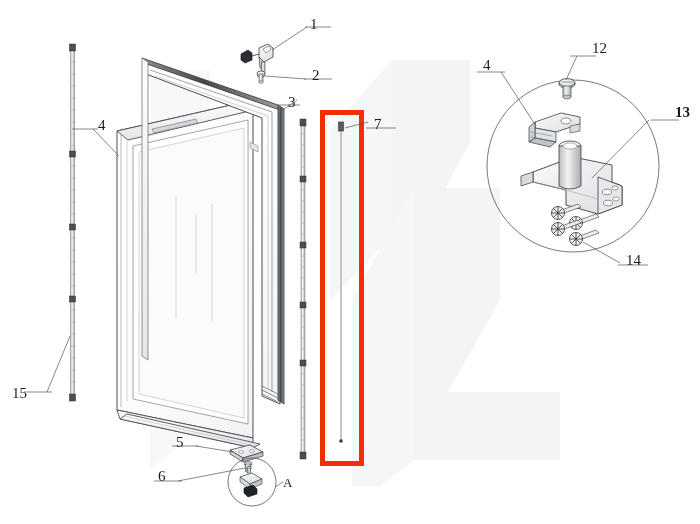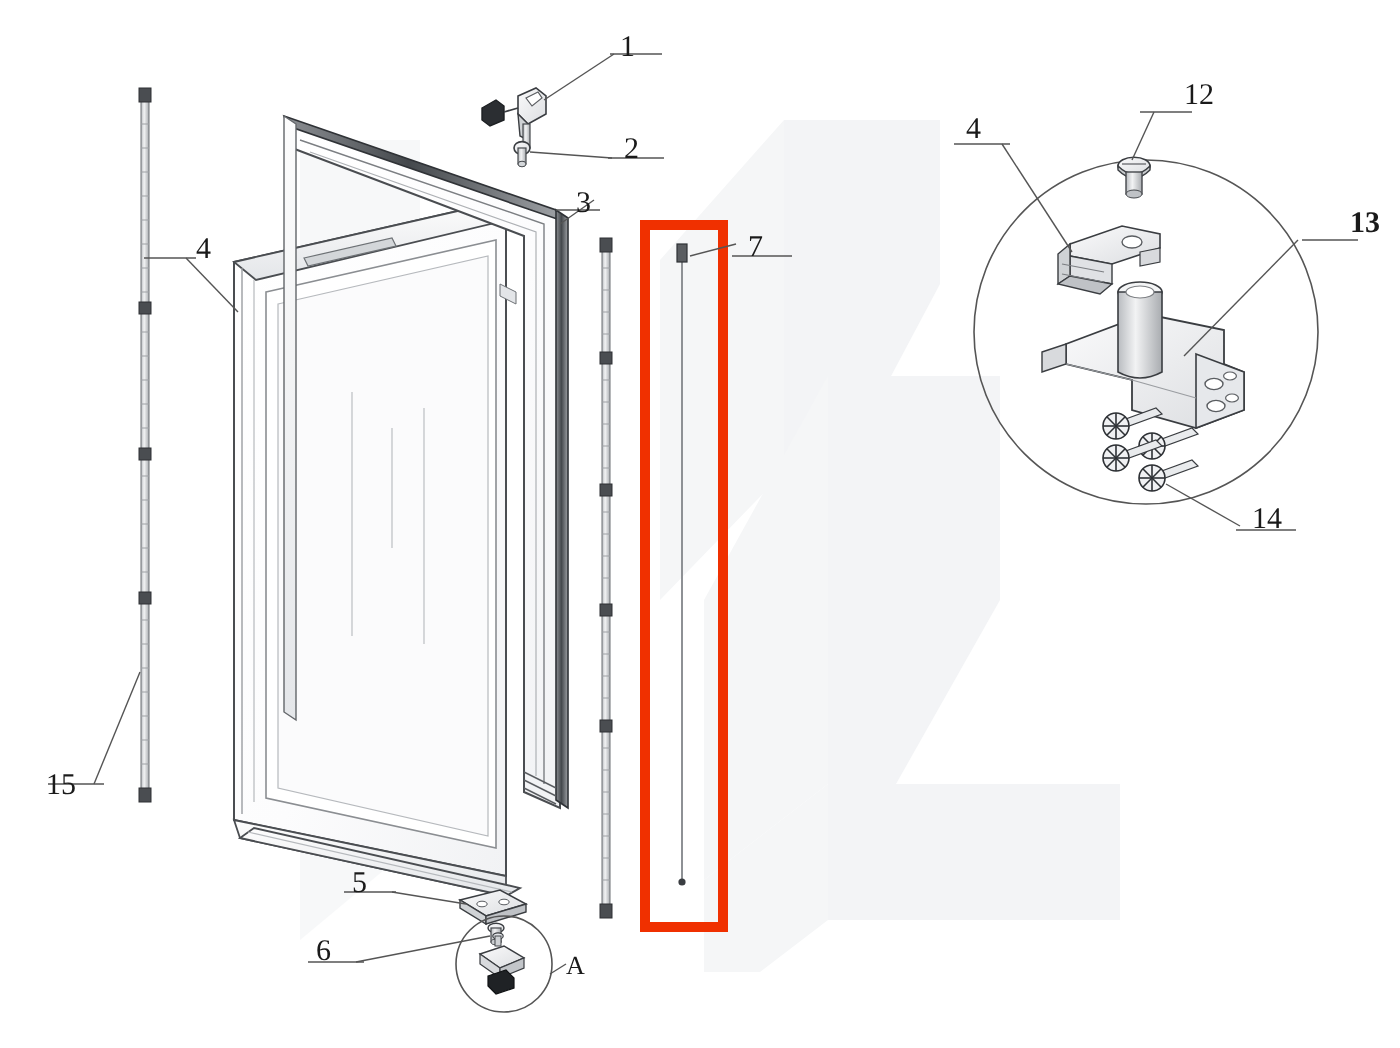--- a/index.html
+++ b/index.html
@@ -387,17 +387,17 @@
   <div class="callout" style="left:312px;top:68px;">2</div>
   <div class="callout" style="left:288px;top:95px;">3</div>
   <div class="callout" style="left:98px;top:118px;">4</div>
   <div class="callout" style="left:176px;top:435px;">5</div>
   <div class="callout" style="left:158px;top:469px;">6</div>
   <div class="callout" style="left:374px;top:117px;">7</div>
   <div class="callout" style="left:483px;top:58px;">4</div>
   <div class="callout" style="left:592px;top:41px;">12</div>
   <div class="callout" style="left:675px;top:105px;font-weight:bold;">13</div>
   <div class="callout" style="left:626px;top:253px;text-align:center;">14</div>
-  <div class="callout" style="left:23px;top:386px;">15</div>
+  <div class="callout" style="left:12px;top:386px;">15</div>
 
   <div class="callout small" style="left:283px;top:476px;">A</div>
 
 </div>
 
 </body></html>

